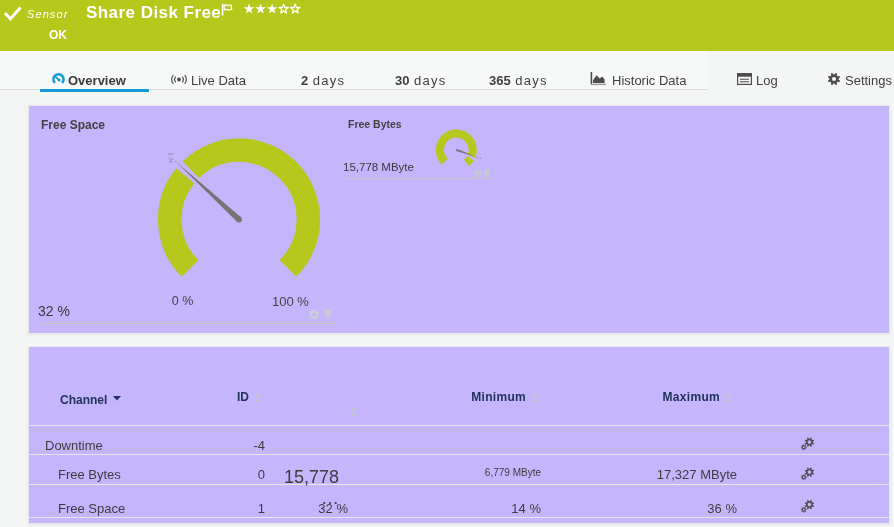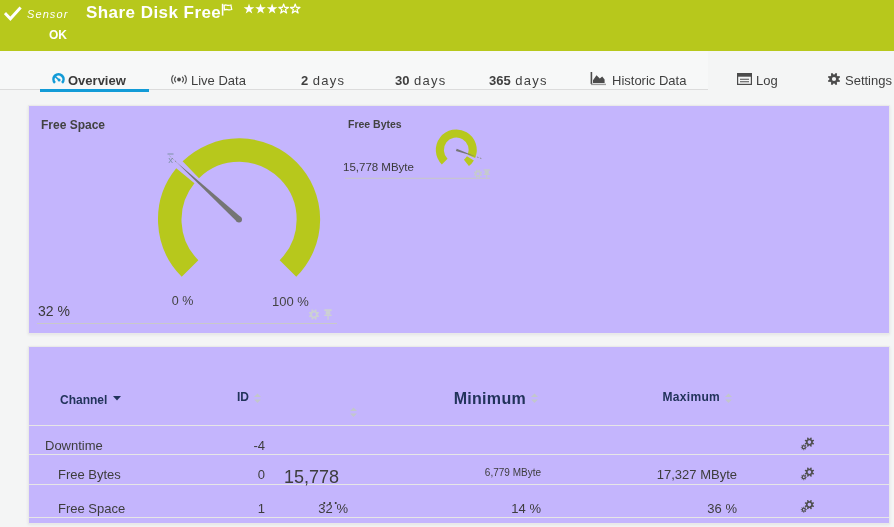--- a/index.html
+++ b/index.html
@@ -109,21 +109,21 @@
     </svg>
 <div class="abs" style="left:172px;top:43px;width:48px;text-align:right;font-size:12px;font-weight:bold;color:#22335b">ID</div>
 <div class="abs" style="left:224px;top:43px"><svg width="9" height="11" viewBox="0 0 9 11">
         <path d="M1 4 H8 L4.5 0.5 Z" fill="#c2c7cc"></path>
         <path d="M1 6.5 H8 L4.5 10 Z" fill="#c2c7cc"></path>
       </svg></div>
 <div class="abs" style="left:320px;top:57px"><svg width="9" height="11" viewBox="0 0 9 11">
         <path d="M1 4 H8 L4.5 0.5 Z" fill="#c2c7cc"></path>
         <path d="M1 6.5 H8 L4.5 10 Z" fill="#c2c7cc"></path>
       </svg></div>
-<div class="abs" style="left:412px;top:43px;width:85px;letter-spacing:0.3px;text-align:right;font-size:16px;font-weight:bold;color:#22335b">Minimum</div>
+<div class="abs" style="left:412px;top:43px;width:85px;letter-spacing:0.3px;text-align:right;font-size:12px;font-weight:bold;color:#22335b">Minimum</div>
 <div class="abs" style="left:501px;top:43px"><svg width="9" height="11" viewBox="0 0 9 11">
         <path d="M1 4 H8 L4.5 0.5 Z" fill="#c2c7cc"></path>
         <path d="M1 6.5 H8 L4.5 10 Z" fill="#c2c7cc"></path>
       </svg></div>
 <div class="abs" style="left:606px;top:43px;width:85px;letter-spacing:0.3px;text-align:right;font-size:12px;font-weight:bold;color:#22335b">Maximum</div>
 <div class="abs" style="left:695px;top:43px"><svg width="9" height="11" viewBox="0 0 9 11">
         <path d="M1 4 H8 L4.5 0.5 Z" fill="#c2c7cc"></path>
         <path d="M1 6.5 H8 L4.5 10 Z" fill="#c2c7cc"></path>
       </svg></div>
 <div class="abs" style="left:0;top:78.5px;width:860px;height:1px;background:#e6e6e6"></div>

